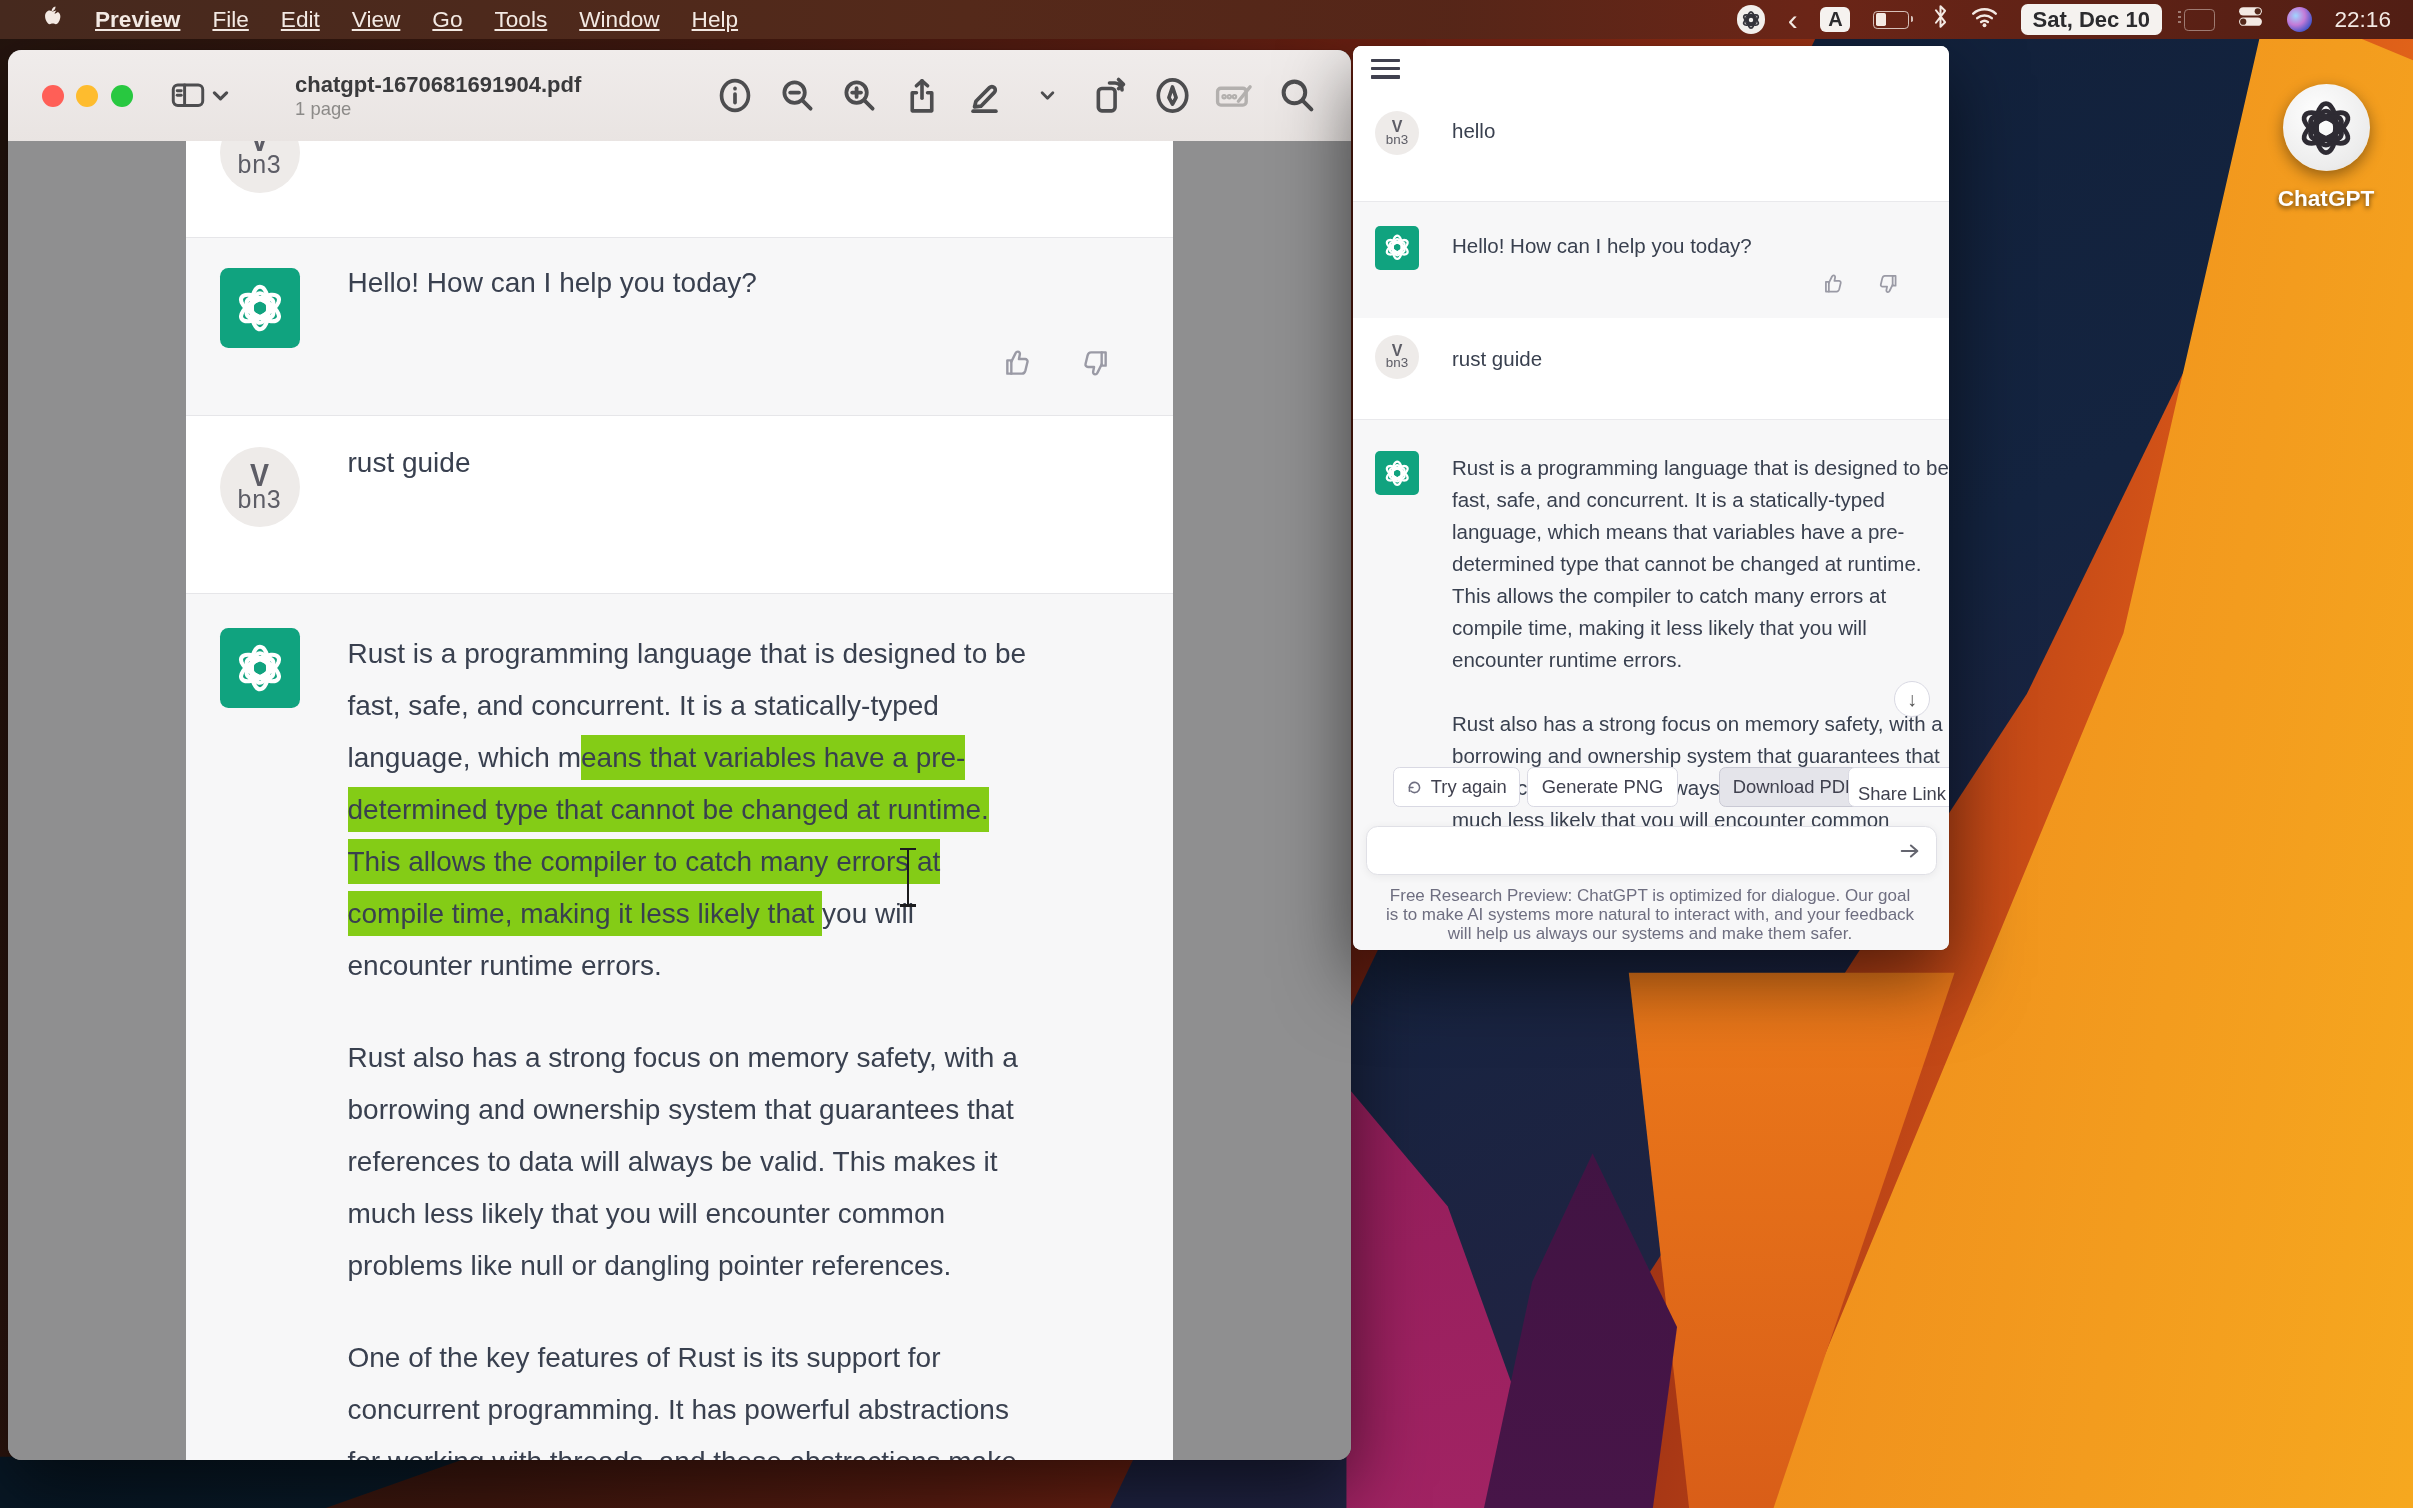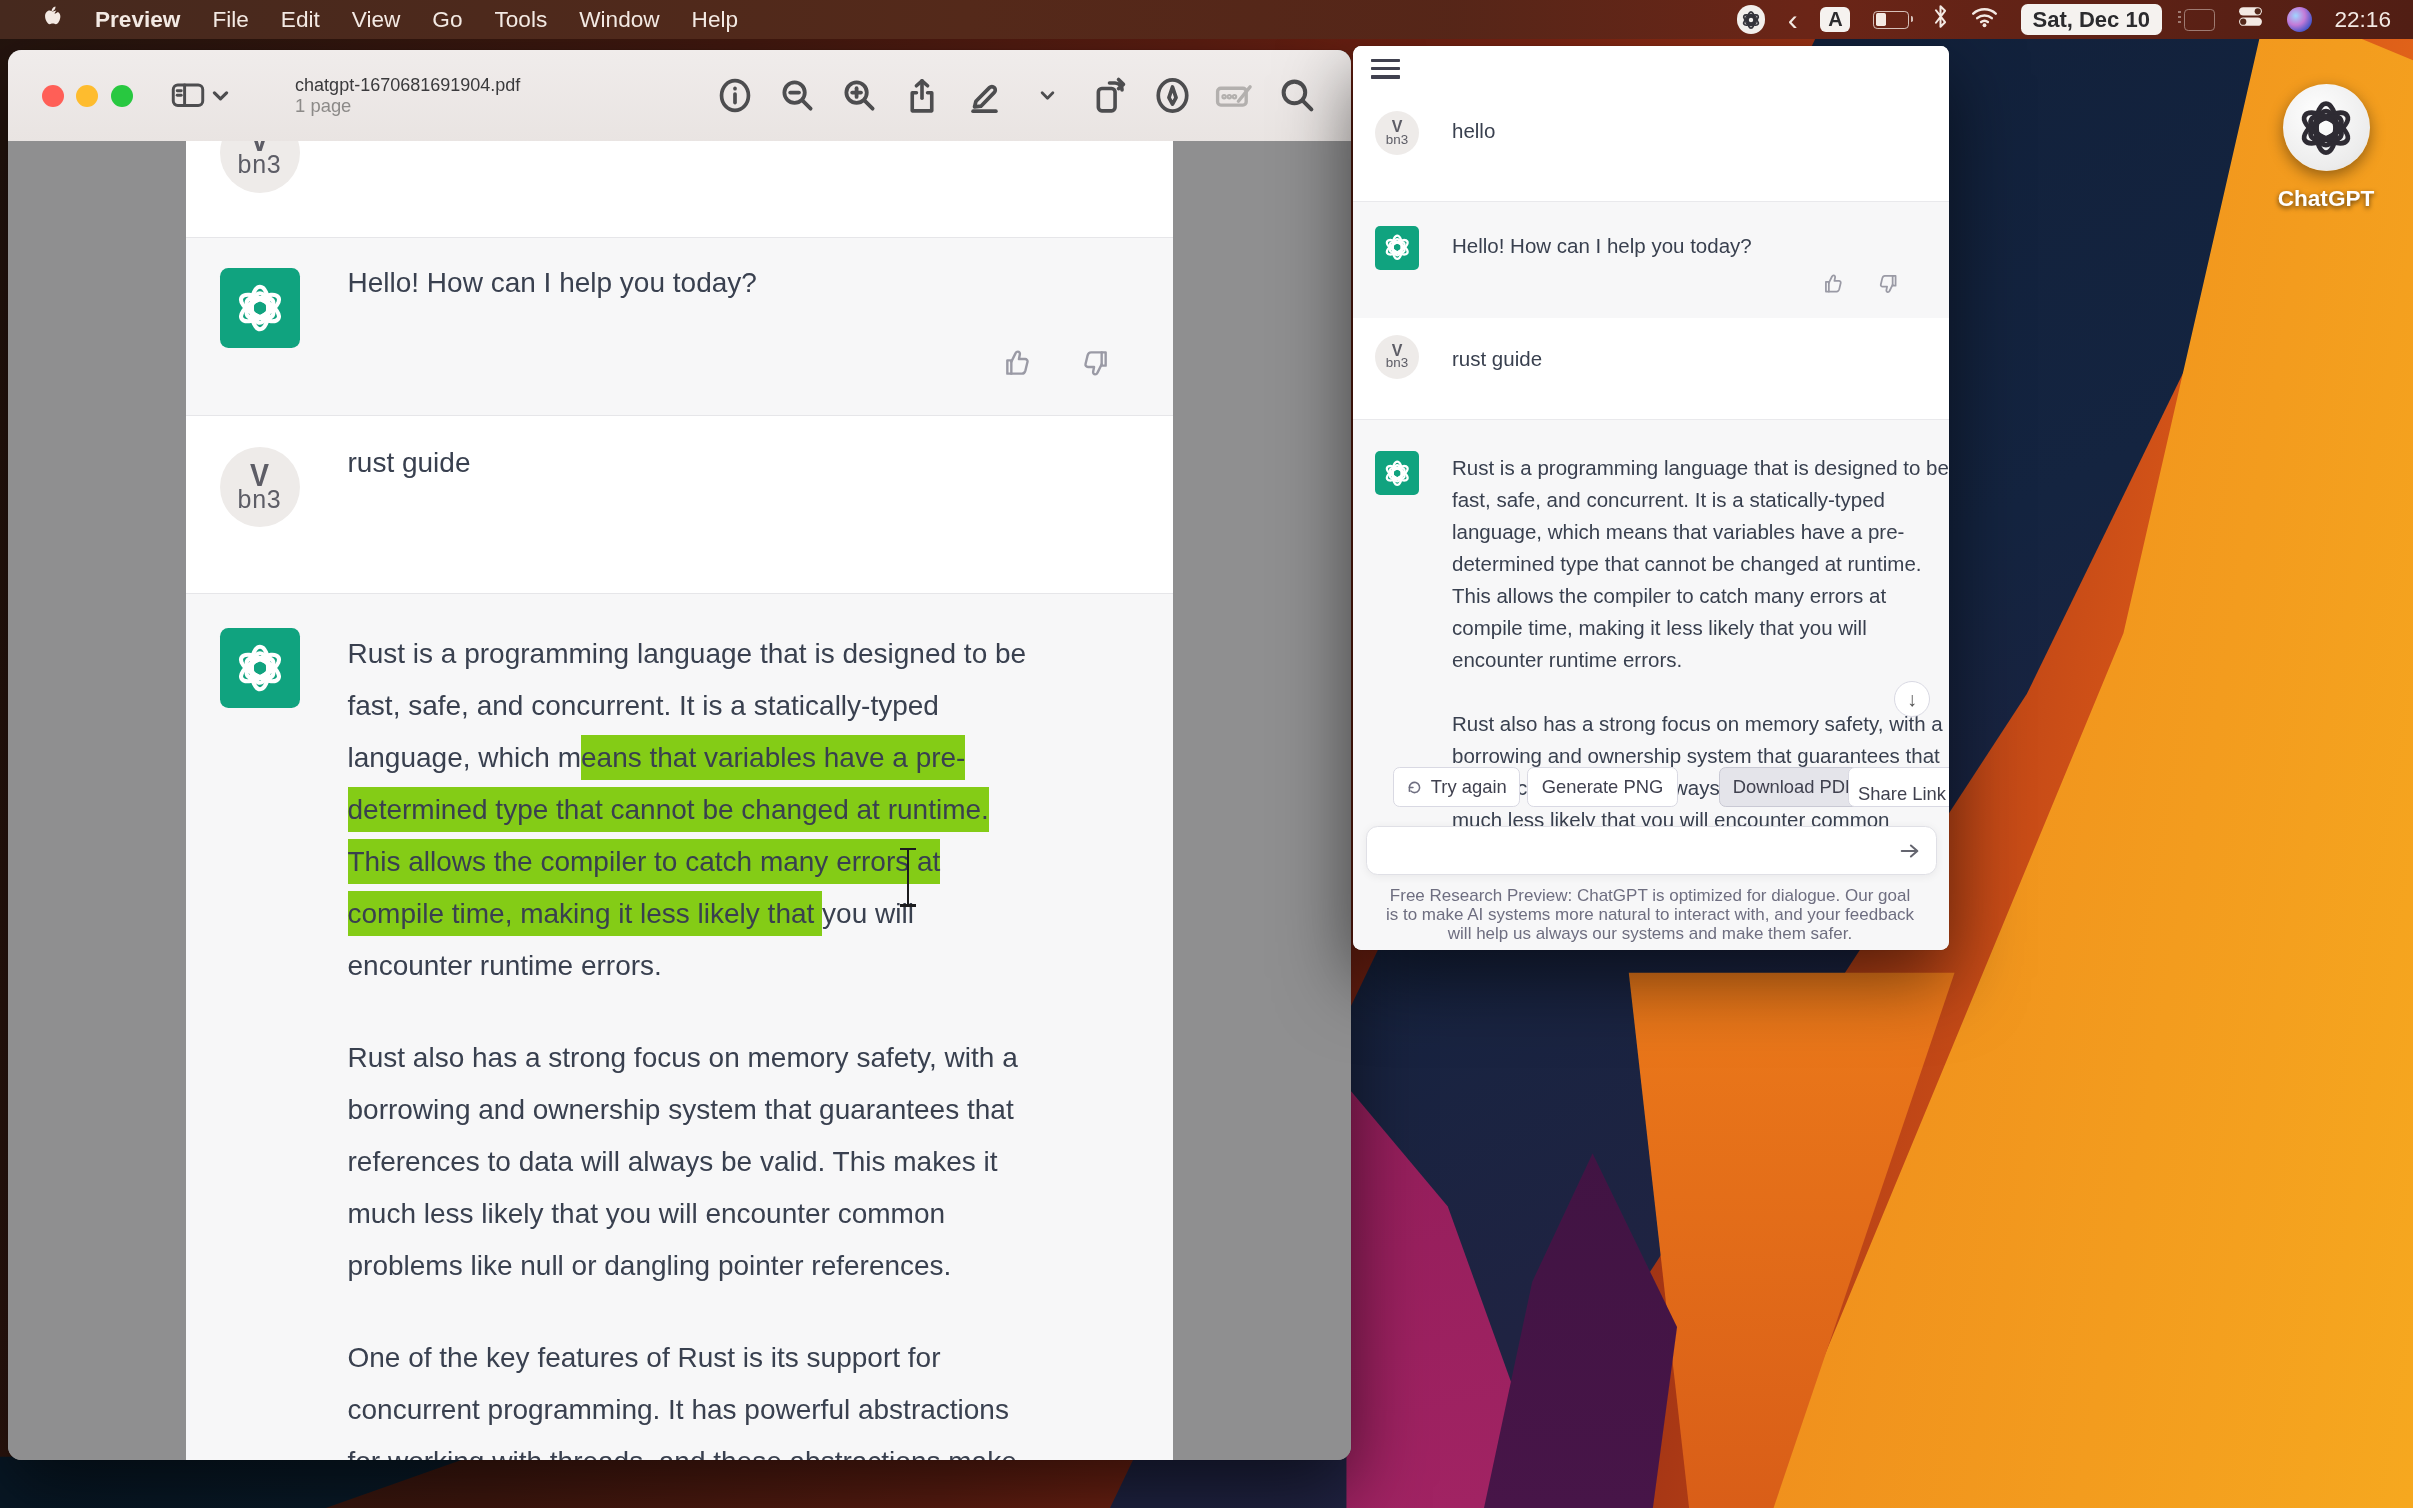--- a/index.html
+++ b/index.html
@@ -21,21 +21,21 @@
   .wp-purple{background:linear-gradient(180deg,#2e0f33 0%,#471548 100%);
     clip-path:polygon(61.5% 100%,63.5% 85%,66% 76.5%,69.5% 88%,68.5% 100%);}
   .wp-teal{background:linear-gradient(90deg,#081826 0%,#0d2231 70%,#132634 100%);
     clip-path:polygon(0 96.6%,19.5% 96.6%,13.5% 100%,0 100%);}
 
   
   #menubar{left:0;top:0;width:2413px;height:39px;
     background:linear-gradient(90deg,#46291e 0%,#54291a 40%,#65271763 60%,#6b2517 75%,#511e14 100%);
     background-color:#4c2519;display:flex;align-items:center;color:#f3e9e3;font-size:22.6px;z-index:50;}
   .mb-left{display:flex;align-items:center;gap:0;margin-left:25px;}
-  .mb-item{padding:0 16px;white-space:nowrap;}
+  .mb-item{padding:0 16px;white-space:nowrap;text-decoration:underline;}
   .mb-item.bold{font-weight:bold;}
   .mb-right{margin-left:auto;display:flex;align-items:center;gap:22.6px;margin-right:22px;}
   .pill{background:#f5f2ef;color:#2b2b2e;font-weight:bold;border-radius:6.7px;padding:2.5px 11.7px;font-size:22px;}
   .abox{background:#f5f2ef;color:#2b2b2e;font-weight:bold;border-radius:5.9px;width:30px;height:25px;
     display:flex;align-items:center;justify-content:center;font-size:20px;}
   .battery{position:relative;width:34px;height:16px;border:1.7px solid #f3e9e3cc;border-radius:4.2px;}
   .battery:after{content:"";position:absolute;right:-5px;top:4.2px;width:2.5px;height:5.9px;background:#f3e9e3cc;border-radius:0 1.7px 1.7px 0;}
   .battery .lvl{position:absolute;left:1.7px;top:1.7px;bottom:1.7px;width:30%;background:#f3e9e3;border-radius:1.7px;}
   .status-cgpt{width:28.5px;height:28.5px;border-radius:50%;background:#f2efec;display:flex;align-items:center;justify-content:center;}
   .siri{width:25px;height:25px;border-radius:50%;
@@ -49,21 +49,21 @@
   .window{position:absolute;border-radius:13.4px;box-shadow:0 28.5px 75px rgba(0,0,0,.55),0 0 0.8px rgba(0,0,0,.5);overflow:hidden;}
 
   
   #preview-win{left:7.5px;top:50px;width:1343px;height:1410px;background:#8f8f90;}
   #pv-titlebar{left:0;top:0;width:100%;height:91px;background:linear-gradient(#f0eceb,#e9e4e2);
     border-bottom:0.8px solid #c9c4c1;display:flex;align-items:center;}
   .tl{width:22px;height:22px;border-radius:50%;margin-right:12.6px;}
   .tl.red{background:#ff5f57;}.tl.yel{background:#febc2e;}.tl.grn{background:#28c840;}
   .tl-group{display:flex;margin-left:34px;}
   .pv-title-block{margin-left:55px;line-height:1.15;}
-  .pv-title{font-weight:normal;font-size:18px;color:#3a3a3c;}
+  .pv-title{font-weight:bold;font-size:22px;color:#3a3a3c;}
   .pv-sub{font-size:18.4px;color:#8c8a88;}
   .tb-icons{margin-left:auto;display:flex;align-items:center;gap:23.5px;margin-right:34px;}
   .tbi{width:39px;height:39px;display:flex;align-items:center;justify-content:center;}
   .tbi svg{stroke:#4d4d4f;fill:none;stroke-width:2.6;stroke-linecap:round;stroke-linejoin:round;}
   .tbi.dim svg{stroke:#b3b0ae;}
 
   #pv-content{left:0;top:91px;width:1343px;height:1319px;background:#8f8f90;}
   #pdf-page{left:178px;top:0;width:987px;height:1319px;background:#ffffff;overflow:hidden;}
 
   .pdf-row{position:relative;width:100%;}

